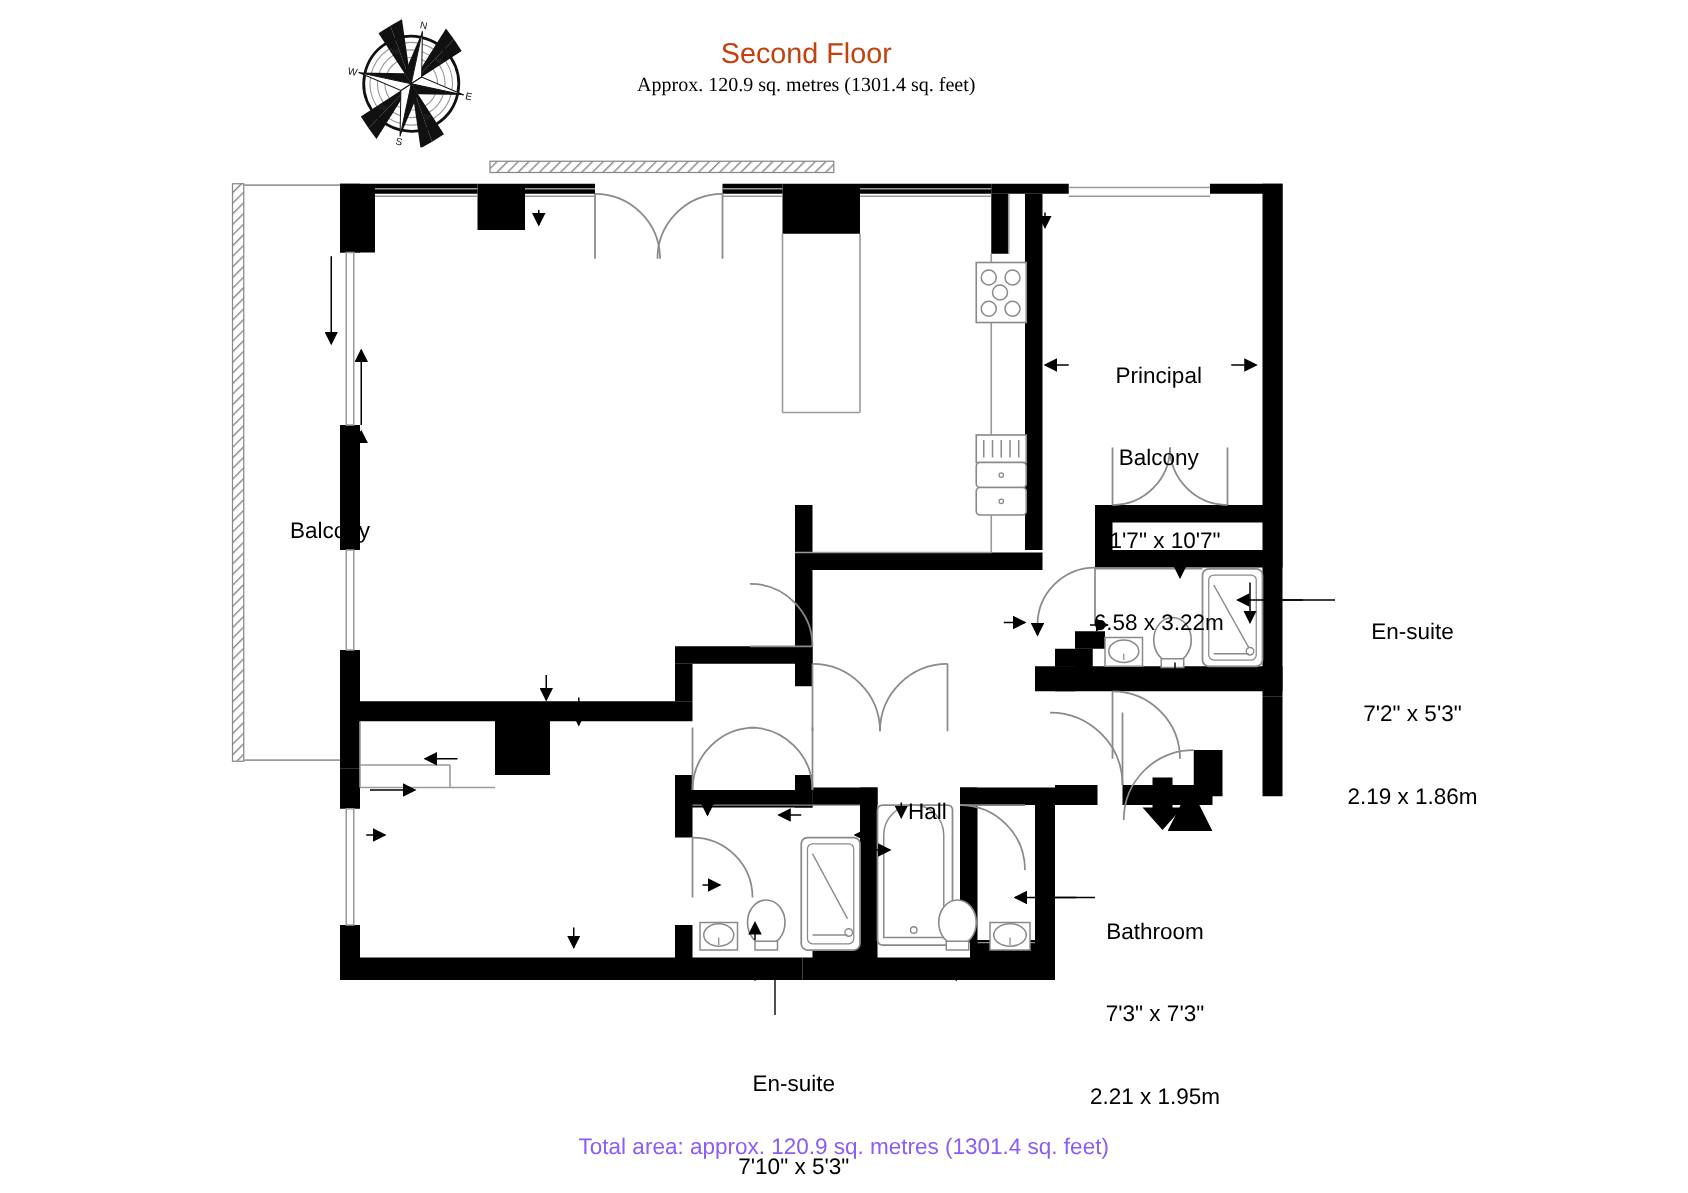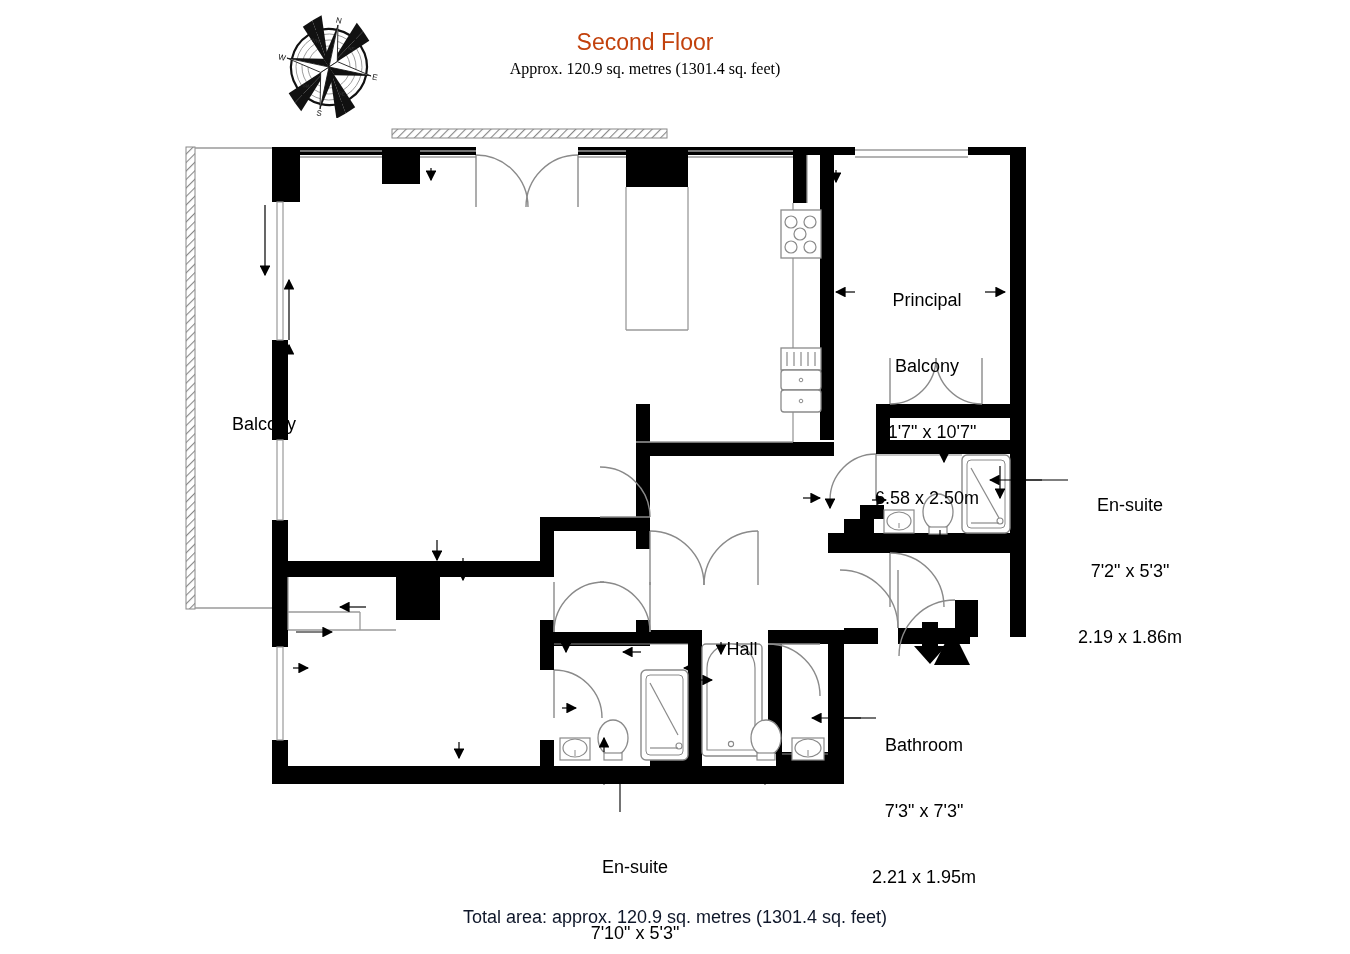--- a/index.html
+++ b/index.html
@@ -48,21 +48,21 @@
     margin-top: 2px;
   }
   .footer-block {
     position: absolute;
     left: 275px;
     top: 907px;
     width: 800px;
     text-align: center;
     font-family: "Liberation Sans", sans-serif;
     font-size: 18px;
-    color: #0f172a;
+    color: #8b5cf6;
   }
   .room-label {
     position: absolute;
     text-align: center;
     font-family: Liberation Sans, sans-serif;
     color: #000;
     line-height: 22px;
     white-space: pre;
   }
   .room-label .nm { font-size: 18px; display: block; }
@@ -429,21 +429,21 @@
 
   <div class="room-label lbl-balc">
     <span class="nm">Balcony</span>
   </div>
 
 
   <div class="room-label lbl-prin">
     <span class="nm">Principal</span>
     <span class="nm">Balcony</span>
     <span class="dim">21'7" x 10'7"</span>
-    <span class="dim">6.58 x 2.50m</span>
+    <span class="dim">6.58 x 3.22m</span>
   </div>
 
   <div class="room-label lbl-ens-r">
     <span class="nm">En-suite</span>
     <span class="dim">7'2" x 5'3"</span>
     <span class="dim">2.19 x 1.86m</span>
   </div>
 
   <div class="room-label lbl-bath">
     <span class="nm">Bathroom</span>

